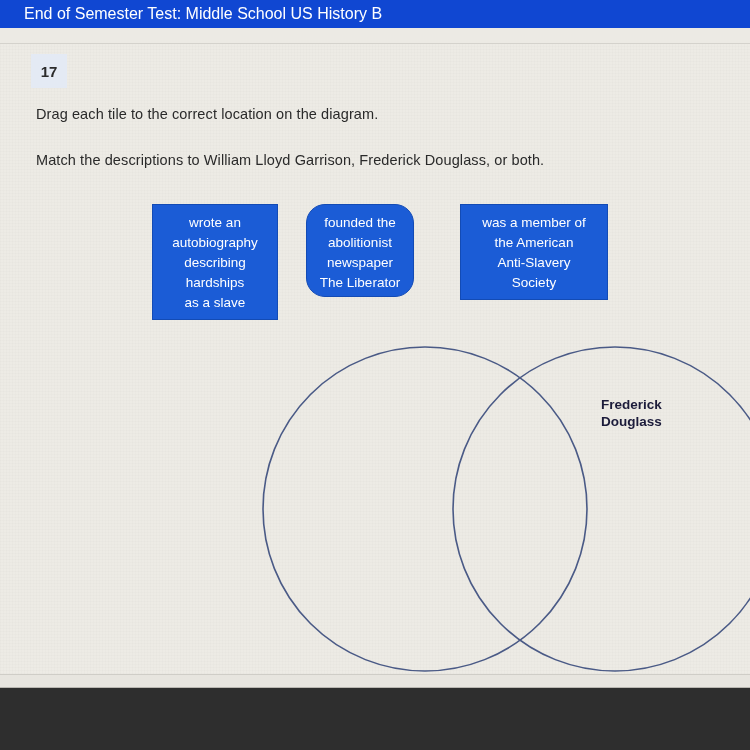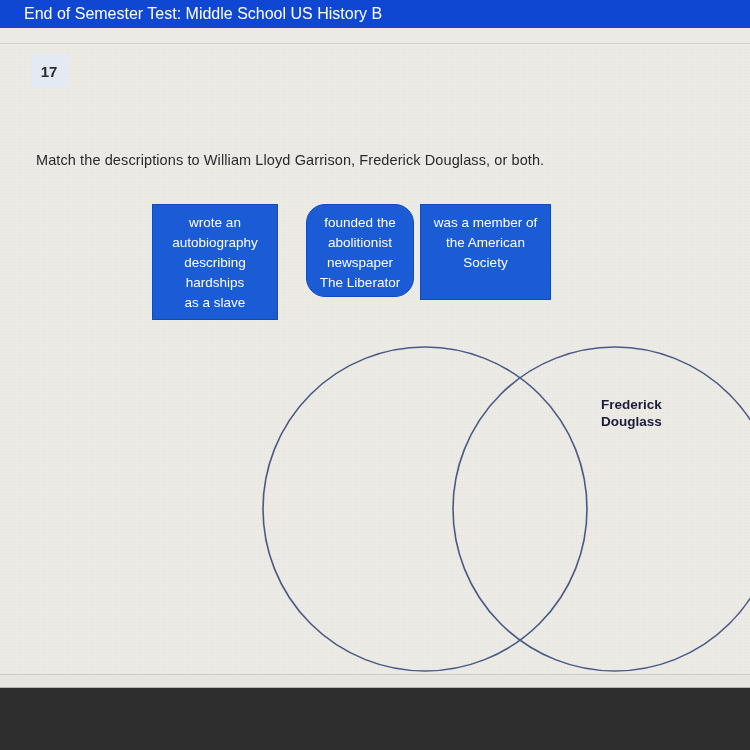--- a/index.html
+++ b/index.html
@@ -90,21 +90,21 @@
     color: #ffffff;
     font-size: 13.5px;
     line-height: 20px;
     text-align: center;
     padding: 8px 6px 10px 6px;
     border: 1px solid #134bb5;
     cursor: move;
   }
   #tile-0 { left: 152px; top: 160px; width: 126px; height: 116px; }
   #tile-1 { left: 306px; top: 160px; width: 108px; height: 93px; border-radius: 19px; }
-  #tile-2 { left: 420px; top: 160px; width: 131px; height: 96px; }
+  #tile-2 { left: 460px; top: 160px; width: 148px; height: 96px; }
   .tile .ital { }
 
   
   #venn {
     position: absolute;
     left: 250px; top: 290px;
     width: 500px; height: 340px;
   }
   #venn svg { display: block; }
 
@@ -144,40 +144,42 @@
   <div id="top-bar">
     <span>End of Semester Test: Middle School US History B</span>
   </div>
 
   <div id="sub-strip"></div>
 
   <div id="page">
 
     <div id="question-number">17</div>
 
+    <div id="instruction-1">Drag each tile to the correct location on the diagram.</div>
     <div id="instruction-2">Match the descriptions to William Lloyd Garrison, Frederick Douglass, or both.</div>
 
     <div class="tile" id="tile-0">
       <div>wrote an</div>
       <div>autobiography</div>
       <div>describing</div>
       <div>hardships</div>
       <div>as a slave</div>
     </div>
 
     <div class="tile" id="tile-1">
       <div>founded the</div>
       <div>abolitionist</div>
       <div>newspaper</div>
       <div class="ital">The Liberator</div>
     </div>
 
     <div class="tile" id="tile-2">
       <div>was a member of</div>
       <div>the American</div>
+      <div>Anti-Slavery</div>
       <div>Society</div>
     </div>
 
     <div id="venn">
       <svg width="500" height="340" viewBox="0 0 500 340" xmlns="http://www.w3.org/2000/svg">
         <circle cx="175" cy="175" r="162" fill="none" stroke="#4a5a86" stroke-width="1.6"></circle>
         <circle cx="365" cy="175" r="162" fill="none" stroke="#4a5a86" stroke-width="1.6"></circle>
       </svg>
     </div>
 

